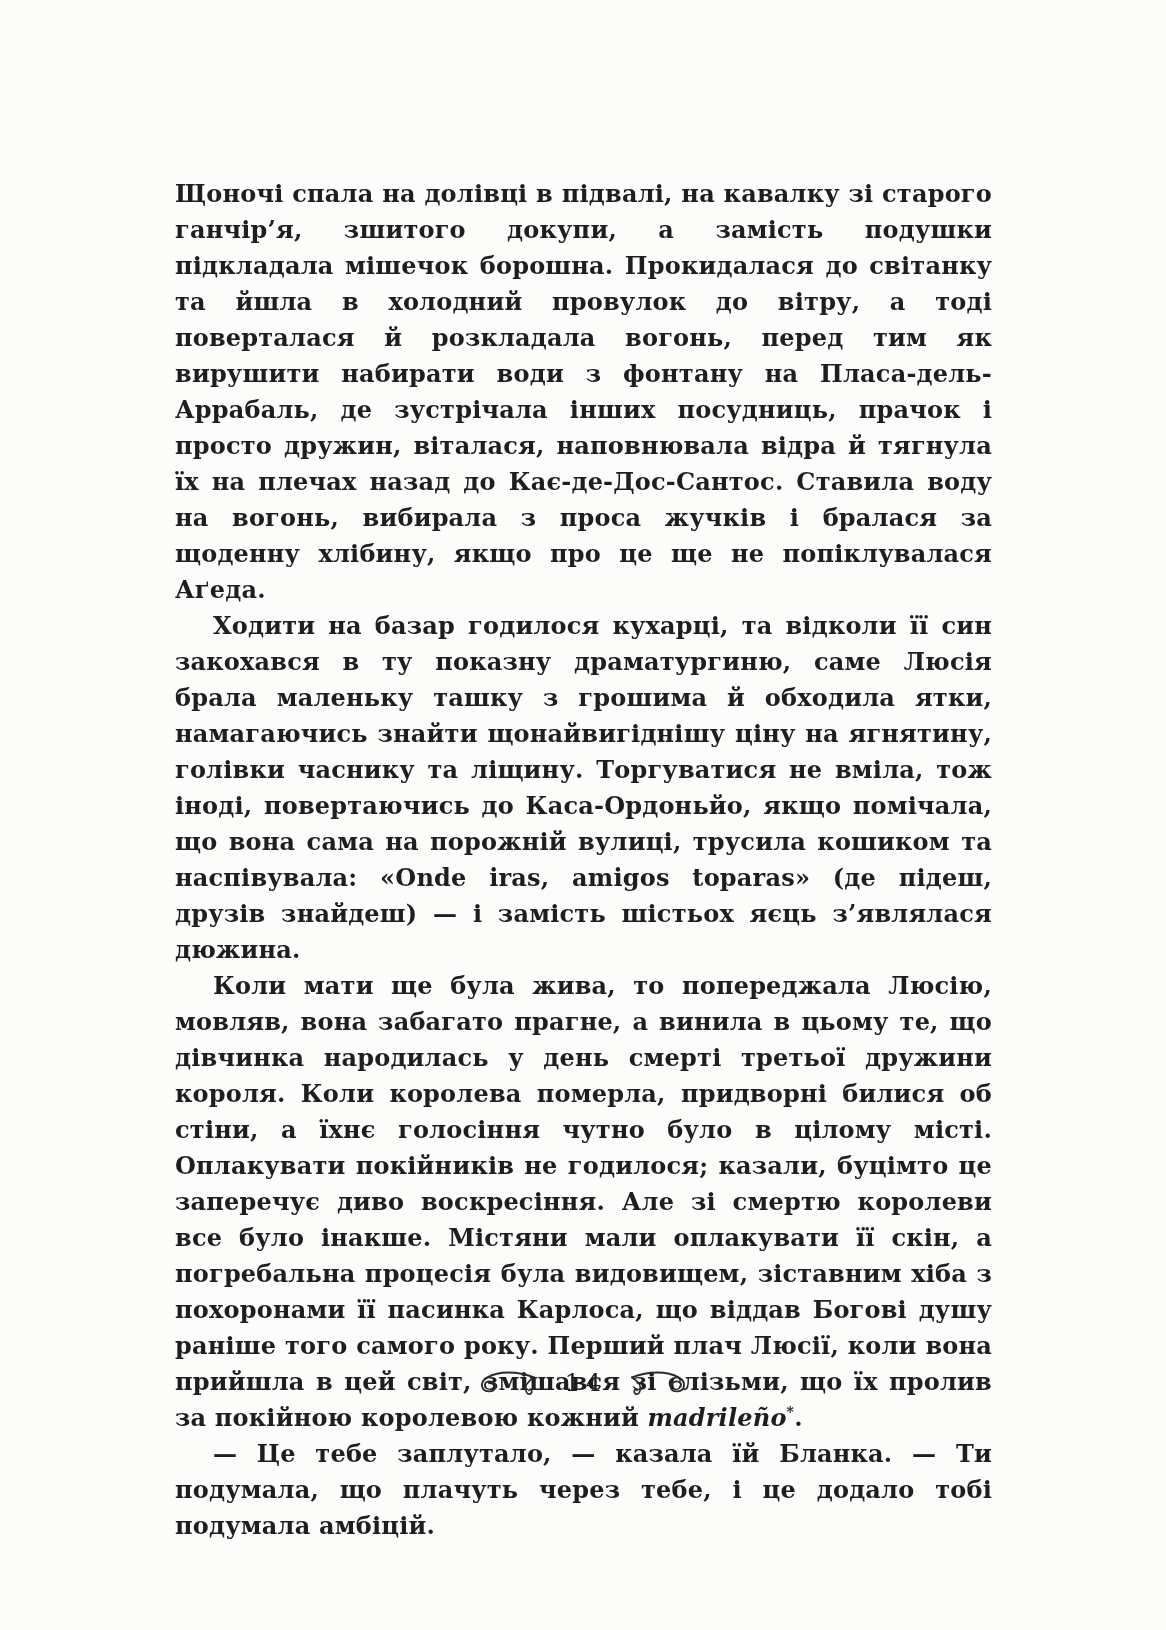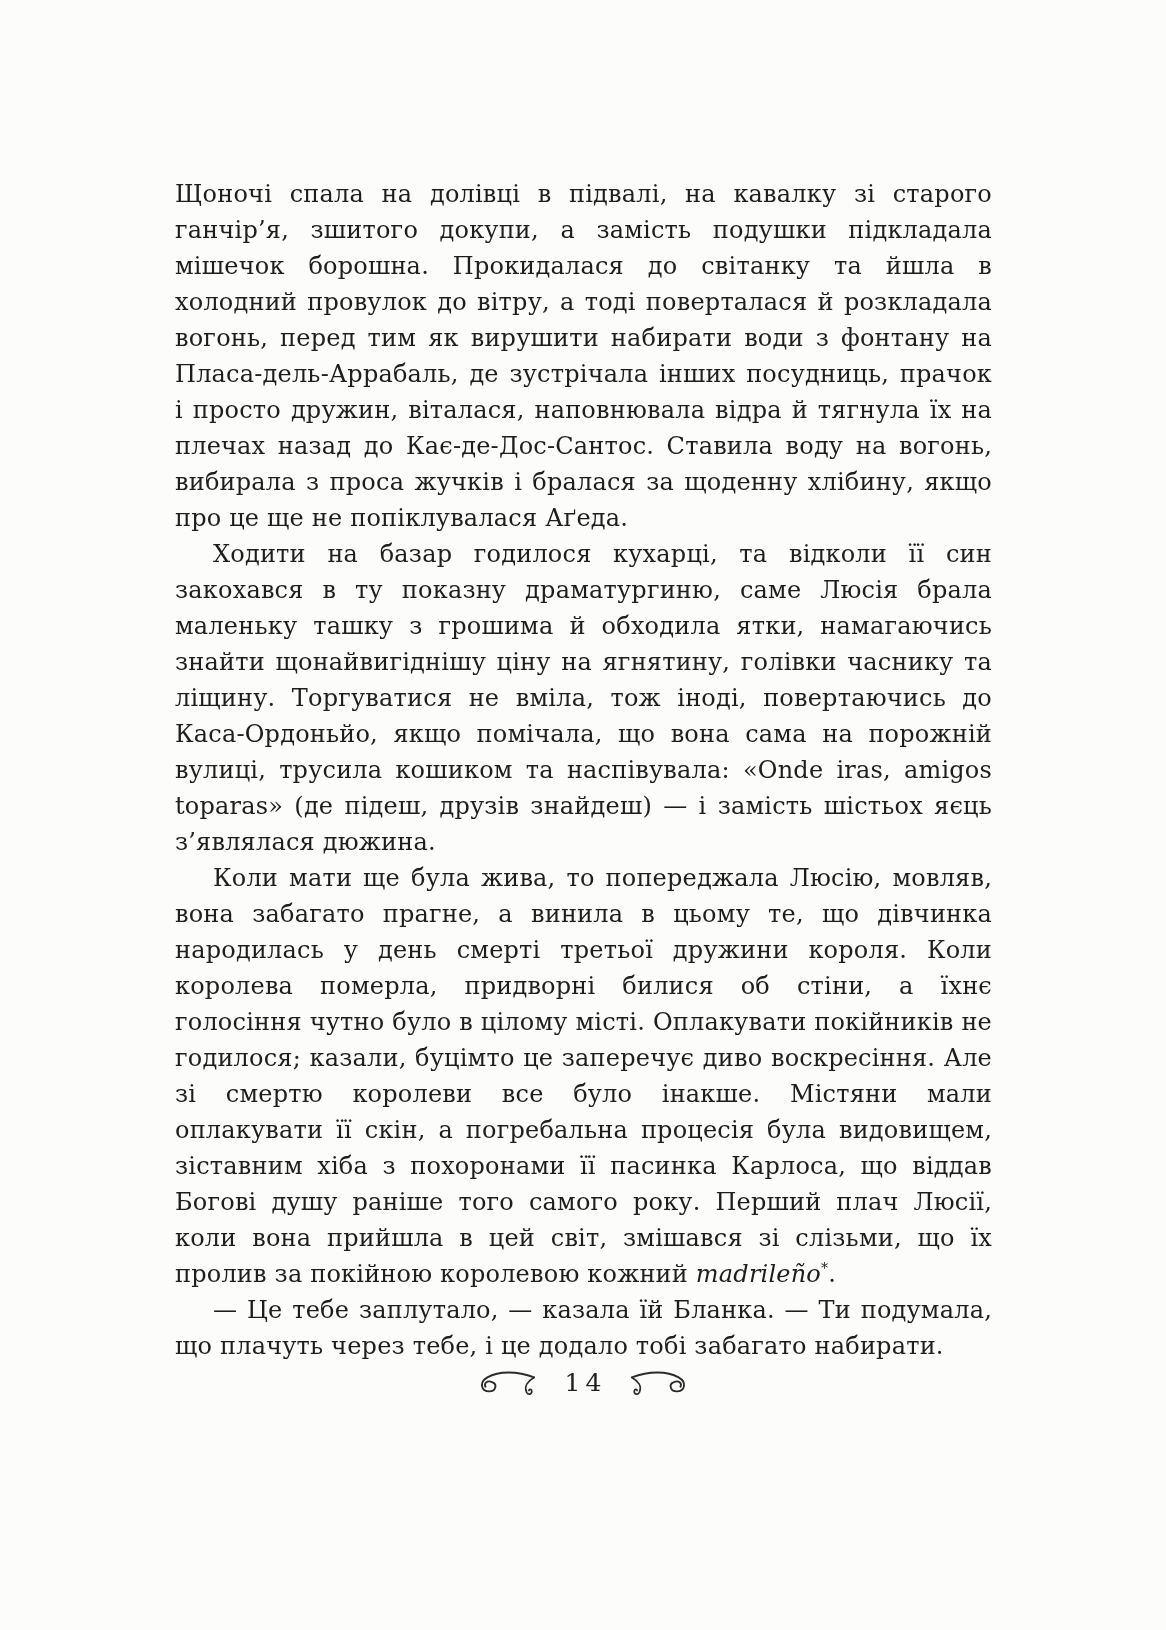--- a/index.html
+++ b/index.html
@@ -15,20 +15,21 @@
     padding: 176px 174px 0 175px;
     position: relative;
     overflow: hidden;
     background: #fcfcfa;
   }
   .body-text {
     font-size: 24px;
     line-height: 36px;
     text-align: justify;
     letter-spacing: 0.2px;
+    font-weight: bold;
   }
   .para { text-indent: 38px; }
   .para.no-indent { text-indent: 0; }
   em { font-style: italic; }
   .fn-ref {
     font-size: 14px;
     line-height: 0;
     vertical-align: super;
   }
   .footnote-area { margin-top: 20px; }
@@ -70,21 +71,21 @@
 </style>
 </head>
 <body>
 
 <div class="page">
 
   <div class="body-text">
     <p class="para no-indent">Щоночі спала на долівці в підвалі, на кавалку зі старого ганчір’я, зшитого докупи, а замість подушки підкладала мішечок борошна. Прокидалася до світанку та йшла в холодний провулок до вітру, а тоді поверталася й розкладала вогонь, перед тим як вирушити набирати води з фонтану на Пласа-дель-Аррабаль, де зустрічала інших посудниць, прачок і просто дружин, віталася, наповнювала відра й тягнула їх на плечах назад до Кає-де-Дос-Сантос. Ставила воду на вогонь, вибирала з проса жучків і бралася за щоденну хлібину, якщо про це ще не попіклувалася Аґеда.</p>
     <p class="para">Ходити на базар годилося кухарці, та відколи її син закохався в ту показну драматургиню, саме Люсія брала маленьку ташку з грошима й обходила ятки, намагаючись знайти щонайвигіднішу ціну на ягнятину, голівки часнику та ліщину. Торгуватися не вміла, тож іноді, повертаючись до Каса-Ордоньйо, якщо помічала, що вона сама на порожній вулиці, трусила кошиком та наспівувала: «Onde iras, amigos toparas» (де підеш, друзів знайдеш) — і замість шістьох яєць з’являлася дюжина.</p>
     <p class="para"><span>Коли мати ще була жива, то попереджала Люсію, мовляв, вона забагато прагне, а винила в цьому те, що дівчинка народилась у день смерті третьої дружини короля. Коли королева померла, придворні билися об стіни, а їхнє голосіння чутно було в цілому місті. Оплакувати покійників не годилося; казали, буцімто це заперечує диво воскресіння. Але зі смертю королеви все було інакше. Містяни мали оплакувати її скін, а погребальна процесія була видовищем, зіставним хіба з похоронами її пасинка Карлоса, що віддав Богові душу раніше того самого року. Перший плач Люсії, коли вона прийшла в цей світ, змішався зі слізьми, що їх пролив за покійною королевою кожний </span><em>madrileño</em><sup class="fn-ref">*</sup><span>.</span></p>
-    <p class="para">— Це тебе заплутало, — казала їй Бланка. — Ти подумала, що плачуть через тебе, і це додало тобі забагато набирати.</p>
+    <p class="para">— Це тебе заплутало, — казала їй Бланка. — Ти подумала, що плачуть через тебе, і це додало тобі подумала амбіцій.</p>
   </div>
 
 
   <div class="page-footer">
     <svg class="flourish left" width="66" height="28" viewBox="0 0 70 30" aria-hidden="true">
       <path d="M64 9 C46 2, 26 2, 14 9 C5 14, 7 24, 16 24 C23 24, 25 16, 19 14 C14 12, 10 15, 12 19" fill="none" stroke="#2b2b2b" stroke-width="2" stroke-linecap="round"></path>
       <path d="M64 9 C57 13, 53 19, 56 25 C58 28.5, 62 27, 61.5 23.5 C61 21, 58.5 21.5, 58.5 23" fill="none" stroke="#2b2b2b" stroke-width="1.8" stroke-linecap="round"></path>
     </svg>
     <span class="page-number">14</span>
     <svg class="flourish right" width="66" height="28" viewBox="0 0 70 30" aria-hidden="true">

